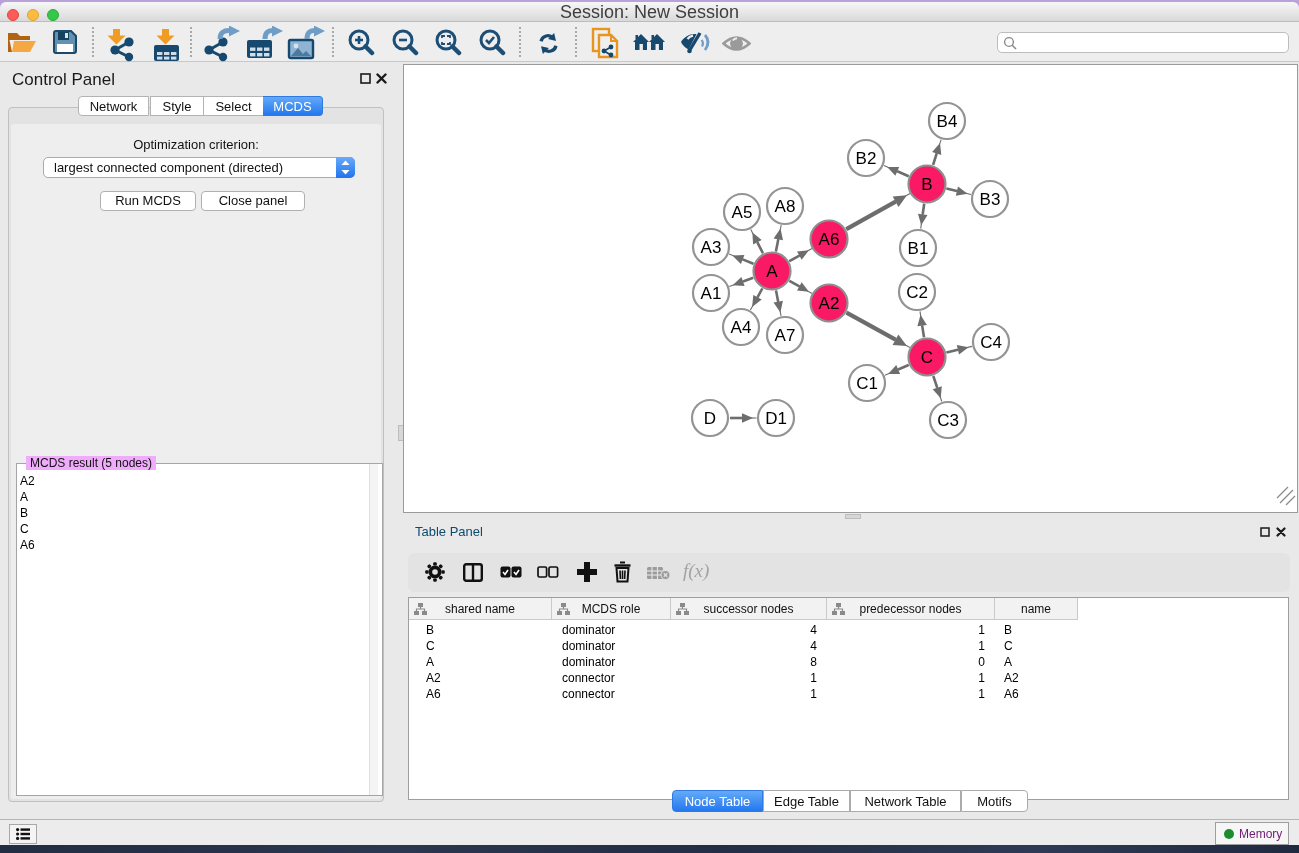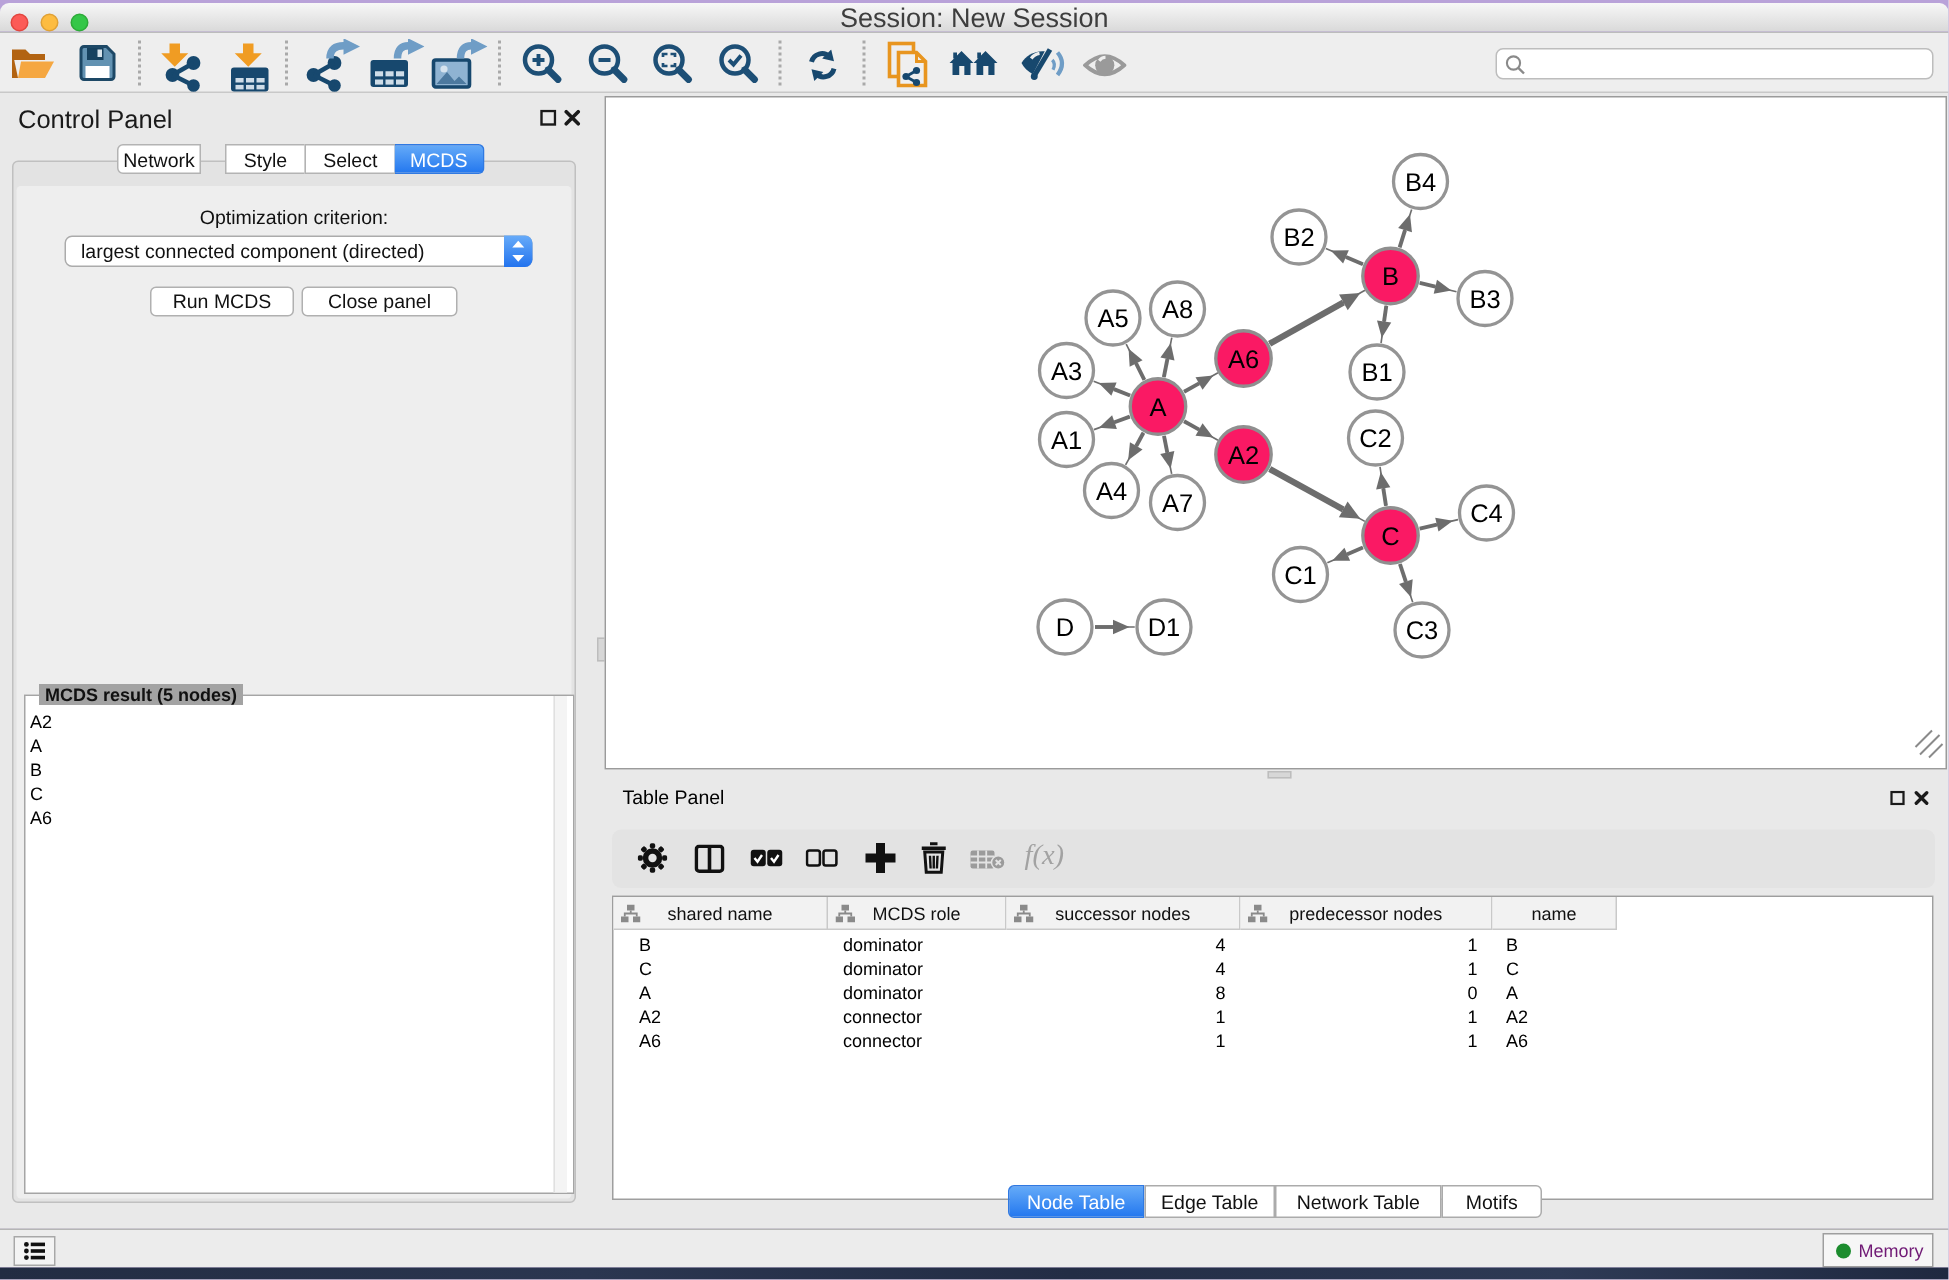--- a/index.html
+++ b/index.html
@@ -23,31 +23,31 @@
 #cp-inner{left:11px;top:124px;width:370px;height:675px;background:#eeeeee;border-radius:3px;}
 #opt-label{left:0;top:137px;width:392px;text-align:center;font-size:13px;color:#111;}
 #dropdown{left:43px;top:157px;width:312px;height:21px;background:#fff;border:1px solid #ababab;
  border-radius:5px;font-size:13px;color:#111;line-height:19px;padding-left:10px;}
 #dd-step{right:-1px;top:-1px;width:19px;height:21px;border-radius:0 5px 5px 0;
  background:linear-gradient(#67abf9,#2273ee);}
 .btn{position:absolute;height:20px;background:#fff;border:1px solid #b0b0b0;border-radius:4px;
  font-size:13px;color:#111;text-align:center;line-height:18px;}
 
 #grp{left:16px;top:463px;width:367px;height:333px;border:1px solid #a5a5a5;background:#fff;}
-#grp-label{left:26px;top:456px;background:#a3a3a3;padding:0 4px;font-size:12px;color:#111;font-weight:bold;}
+#grp-label{left:26px;top:456px;background:#f0abfc;padding:0 4px;font-size:12px;color:#111;}
 #grp-list{left:20px;top:474px;font-size:12px;color:#000;line-height:15.9px;}
 #grp-sb{left:369px;top:464px;width:9px;height:331px;background:#f4f4f4;border-left:1px solid #e0e0e0;}
 
 #nw{left:403px;top:64px;width:895px;height:449px;background:#fff;border:1px solid #9b9b9b;}
 #nw-tb{left:0;top:0;width:893px;height:20px;background:linear-gradient(#f6f6f6,#d7d7d7);
  border-bottom:1px solid #b3b3b3;}
 #nw-tb .tl{position:absolute;top:4px;width:12px;height:12px;border-radius:50%;}
 #nw-title{width:100%;text-align:center;font-size:13px;color:#3e3e3e;line-height:20px;}
 
-#tp-title{left:415px;top:524px;font-size:13px;color:#000000;}
+#tp-title{left:415px;top:524px;font-size:13px;color:#0c4a6e;}
 #tp-toolbar{left:408px;top:553px;width:882px;height:39px;background:#e3e3e3;border-radius:6px;}
 #tbl{left:408px;top:597px;width:881px;height:203px;background:#fff;border:1px solid #9e9e9e;}
 .th{position:absolute;top:0;height:22px;background:#f2f2f2;border-right:1px solid #c9c9c9;
  border-bottom:1px solid #c9c9c9;font-size:12px;color:#111;text-align:center;line-height:22px;}
 .td{position:absolute;font-size:12px;color:#000;height:16px;line-height:16px;}
 
 .btab{position:absolute;top:790px;height:22px;background:#fff;border:1px solid #ababab;
  font-size:13px;color:#111;text-align:center;line-height:21px;}
 .btab.sel{background:linear-gradient(#64aaf8,#2478ef);color:#fff;border-color:#2f79e2;}
 
@@ -211,21 +211,21 @@
 <div class="abs" id="main"></div>
 
 <div class="abs" id="cp-title">Control Panel</div>
 <svg class="abs" style="left:360px;top:73px;" width="11" height="11" viewBox="0 0 11 11">
   <rect x="1" y="1" width="9" height="9" fill="none" stroke="#1a1a1a" stroke-width="1.6"></rect>
   </svg>
 <svg class="abs" style="left:376px;top:73px;" width="11" height="11" viewBox="0 0 11 11">
   <path d="M1.5 1.5 L9.5 9.5 M9.5 1.5 L1.5 9.5" stroke="#1a1a1a" stroke-width="2.4" stroke-linecap="round"></path>
   </svg>
 <div class="abs tabrow" style="left:0;top:96px;width:392px;">
-  <span class="tab" style="left:78px;width:56px;border-radius:4px 0 0 4px;">Network</span>
+  <span class="tab" style="left:78px;width:71px;border-radius:4px 0 0 4px;">Network</span>
   <span class="tab" style="left:150px;width:54px;">Style</span>
   <span class="tab" style="left:203px;width:61px;">Select</span>
   <span class="tab sel" style="left:263px;width:60px;border-left:none;border-radius:0 4px 4px 0;">MCDS</span>
 </div>
 <div class="abs" id="cp-outer"></div>
 <div class="abs" id="cp-inner"></div>
 <div class="abs" id="opt-label">Optimization criterion:</div>
 <div class="abs" id="dropdown">largest connected component (directed)
   <div class="abs" id="dd-step">
       <svg width="19" height="21" viewBox="0 0 19 21">

